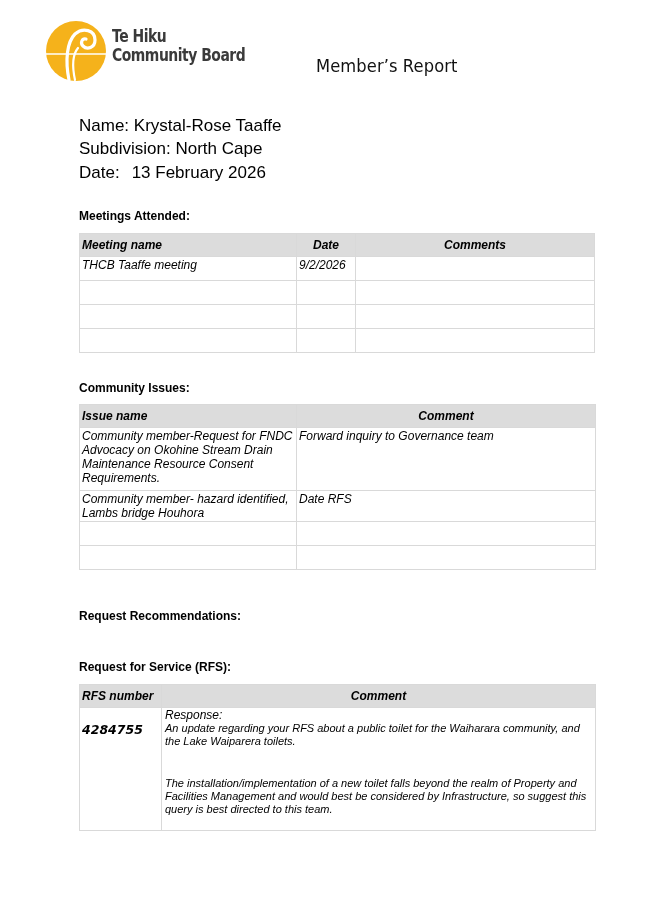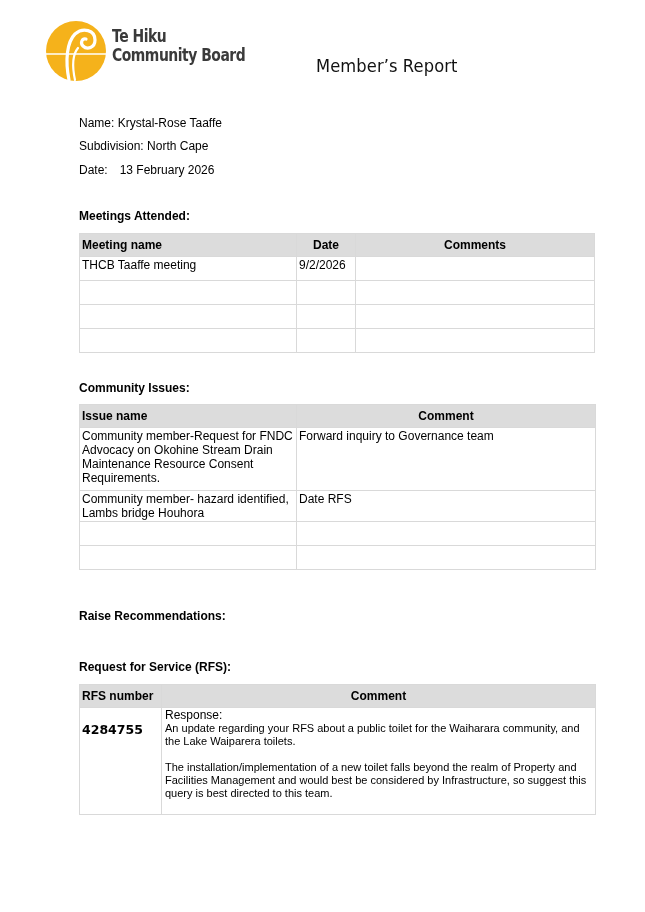--- a/index.html
+++ b/index.html
@@ -1,36 +1,36 @@
 <!DOCTYPE html>
 <html><head>
 <meta charset="utf-8">
 <style>
   html, body { margin: 0; padding: 0; background: #ffffff; }
   body { width: 645px; height: 912px; position: relative; overflow: hidden; font-family: "Liberation Sans", sans-serif; color: #000; }
   .logo { position: absolute; left: 45px; top: 20px; width: 180px; height: 62px; }
   .logo svg { position: absolute; left: 0; top: 0; }
   .logo-text { position: absolute; left: 67px; top: 7px; font-family: "DejaVu Sans", sans-serif; font-weight: bold; color: #3a3a3a; font-size: 17px; line-height: 19px; letter-spacing: -0.6px; transform: scaleX(0.82); transform-origin: left top; white-space: nowrap; }
   .title { position: absolute; left: 316px; top: 56px; font-family: "DejaVu Sans", sans-serif; font-size: 17px; font-weight: normal; color: #111; letter-spacing: 0.1px; transform: scaleX(0.96); transform-origin: left top; }
-  .info { position: absolute; left: 79px; font-size: 12px; }
+  .info { position: absolute; left: 79px; font-size: 17px; }
   .info .gap { display: inline-block; width: 12px; }
   .section-heading { position: absolute; left: 79px; font-size: 12px; font-weight: bold; }
-  table { position: absolute; border-collapse: collapse; font-size: 12px; table-layout: fixed; }
+  table { position: absolute; border-collapse: collapse; font-size: 12px; table-layout: fixed; font-style: italic; }
   td, th { border: 1.5px solid #d9d9d9; padding: 1px 2px; vertical-align: top; text-align: left; line-height: 14px; }
   th { background: #dcdcdc; font-weight: bold; height: 20px; vertical-align: middle; }
   th.center { text-align: center; }
   .t1 { left: 79px; top: 233px; width: 515px; }
   .t1 td { height: 21px; }
   .t2 { left: 79px; top: 404px; width: 516px; padding-left: 13px; }
   .t3 { left: 79px; top: 684px; width: 516px; }
   .rfs-num { font-family: "DejaVu Sans", sans-serif; font-weight: bold; font-size: 12.5px; padding-top: 15px; }
   .rfs-comment { font-size: 11px; line-height: 13px; padding: 1px 2px 14px 3px; }
   .rfs-comment .resp { font-size: 12px; line-height: 13px; }
   .rfs-comment p { margin: 0; }
-  .rfs-comment p + p { margin-top: 13px; }
+  .rfs-comment p + p { margin-top: 29px; }
 </style>
 </head>
 <body>
 
 <div class="logo">
   <svg width="66" height="62" viewBox="0 0 66 62">
     <circle cx="31" cy="31" r="30" fill="#f5b21b"></circle>
     <line x1="1" y1="34" x2="61" y2="34" stroke="#fff" stroke-width="1.6"></line>
     <path d="M24 60 C 20 40, 22 22, 30 14 C 38 7, 50 10, 50 20 C 50 28, 42 30, 38 26 C 35 23, 37 18, 41 19" fill="none" stroke="#fff" stroke-width="3.2" stroke-linecap="round"></path>
     <path d="M30 60 C 27 46, 28 34, 33 28" fill="none" stroke="#fff" stroke-width="2.2" stroke-linecap="round"></path>
@@ -116,21 +116,21 @@
     <td style="height:21px"></td>
     <td></td>
   </tr>
   <tr>
     <td style="height:21px"></td>
     <td></td>
   </tr>
 </tbody>
   </table>
 
-<div class="section-heading" style="top:609px">Raise Recommendations:</div>
+<div class="section-heading" style="top:609px">Request Recommendations:</div>
 
 <div class="section-heading" style="top:660px">Request for Service (RFS):</div>
 
 <table class="t3">
   <colgroup>
       <col style="width:82px">
       <col style="width:434px">
     </colgroup>
   <tbody>
       <tr>

